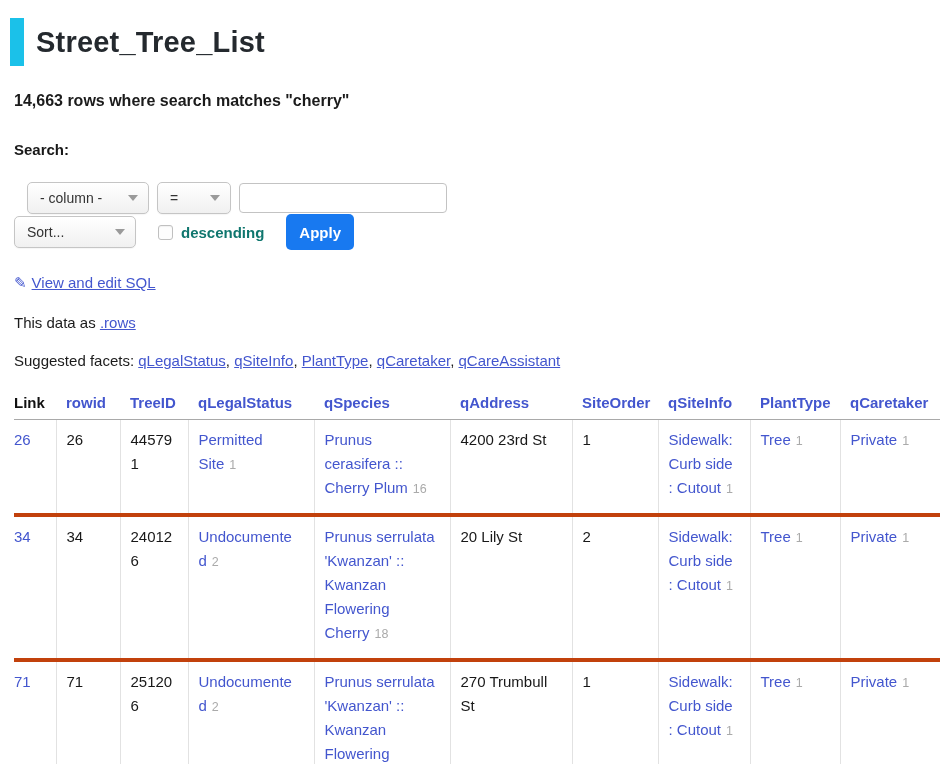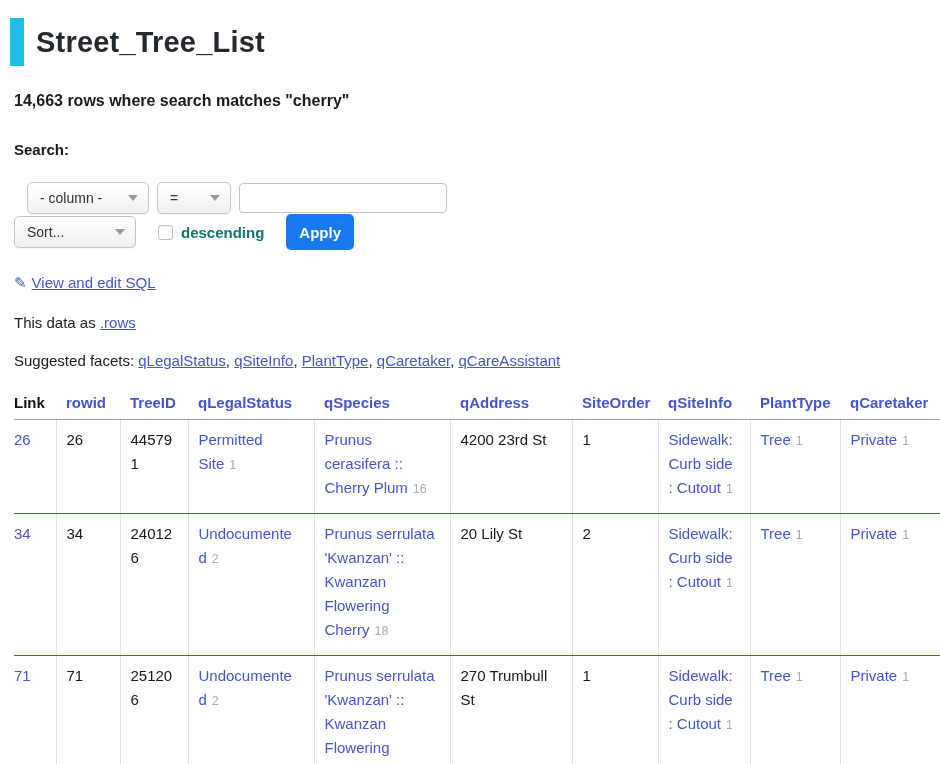--- a/index.html
+++ b/index.html
@@ -74,21 +74,21 @@
   th, td { text-align: left; }
   th {
     font-size: 15px; font-weight: bold; vertical-align: bottom;
     padding: 6px 14px 8px 10px; border-bottom: 1px solid #a9a9a9;
     white-space: nowrap; overflow: hidden;
   }
   th:first-child { padding-left: 0; color: #111; }
   td {
     vertical-align: top; line-height: 24px; font-size: 15px;
     padding: 8px 14px 12px 10px;
-    border-bottom: 1px solid #c2410c; border-right: 1px solid #e2e2e2;
+    border-bottom: 4px solid #c2410c; border-right: 1px solid #e2e2e2;
     word-wrap: break-word;
   }
   td:first-child { padding-left: 0; }
   td:last-child { border-right: none; }
   .count { color: #aaaaaa; font-size: 12.5px; margin-left: 5px; }
 </style>
 </head>
 <body>
 
 <div class="wrap">

